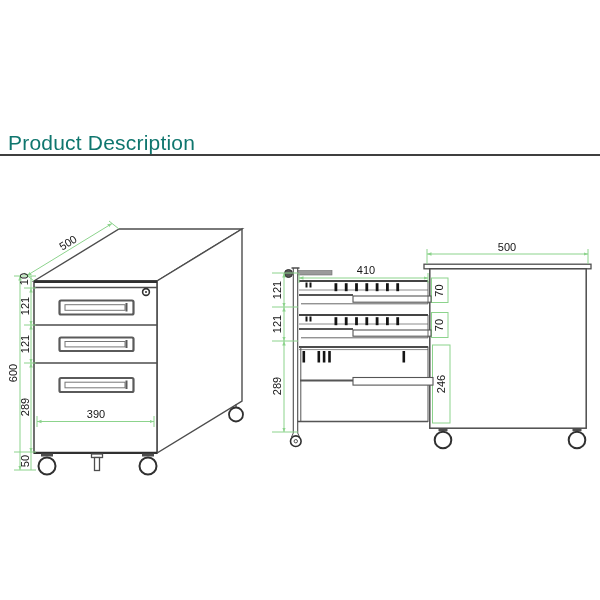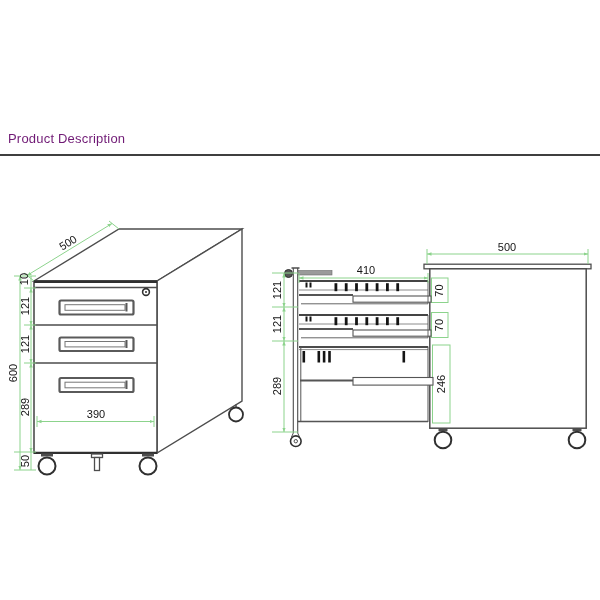--- a/index.html
+++ b/index.html
@@ -1,18 +1,18 @@
 <!DOCTYPE html>
 <html><head>
 <meta charset="utf-8">
 <style>
   html,body{margin:0;padding:0;background:#fff;}
   .canvas{position:relative;width:600px;height:600px;background:#ffffff;overflow:hidden;
           font-family:"Liberation Sans",sans-serif;}
-  .page-title{position:absolute;left:8px;top:131px;font-size:13px;color:#701a75;letter-spacing:.2px;}
+  .page-title{position:absolute;left:8px;top:131px;font-size:21px;color:#0f766e;letter-spacing:.2px;}
   .title-rule{position:absolute;left:0;top:154px;width:600px;height:2px;background:#3f3f3f;}
   svg text{font-family:"Liberation Sans",sans-serif;}
   .dimtxt{font-size:11px;fill:#151515;}
   .ln{stroke:#4d4d4d;fill:none;}
   .lnw{stroke:#4d4d4d;fill:#ffffff;}
   .dark{stroke:#303030;}
   .grn{stroke:#8CD38C;fill:none;stroke-width:1;}
   .blk{fill:#141414;stroke:none;}
 </style>
 </head>

